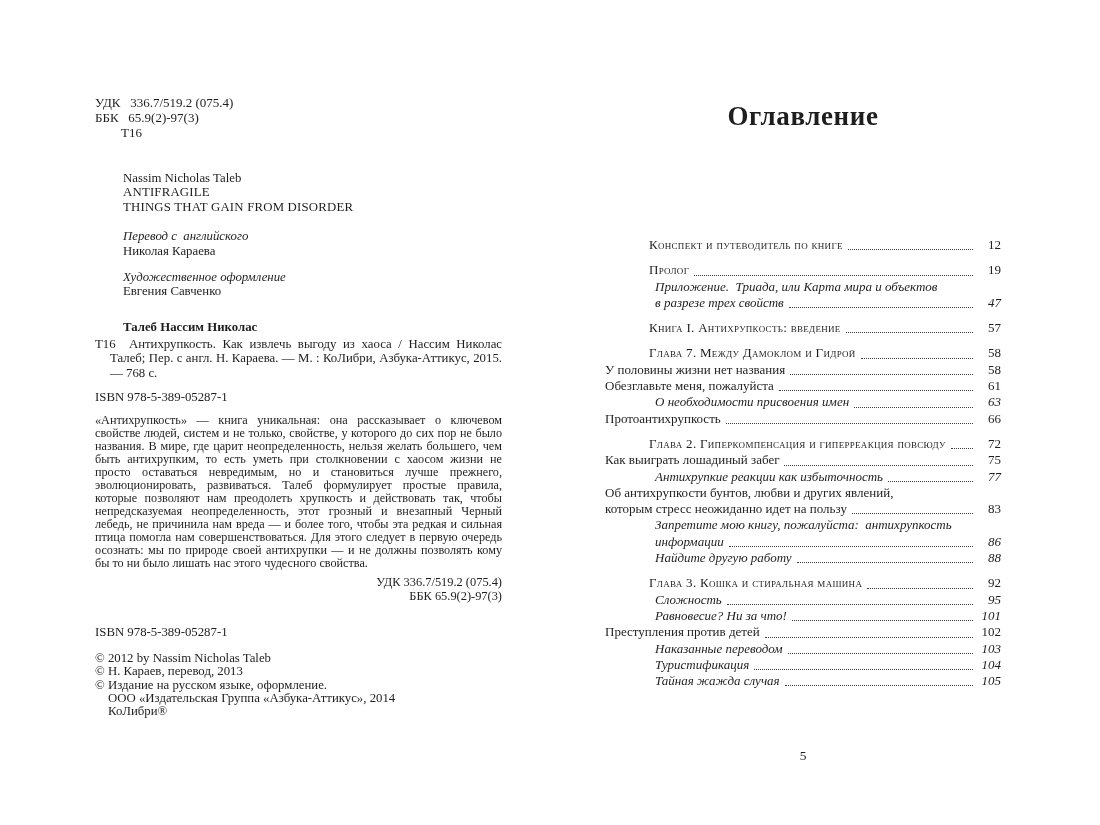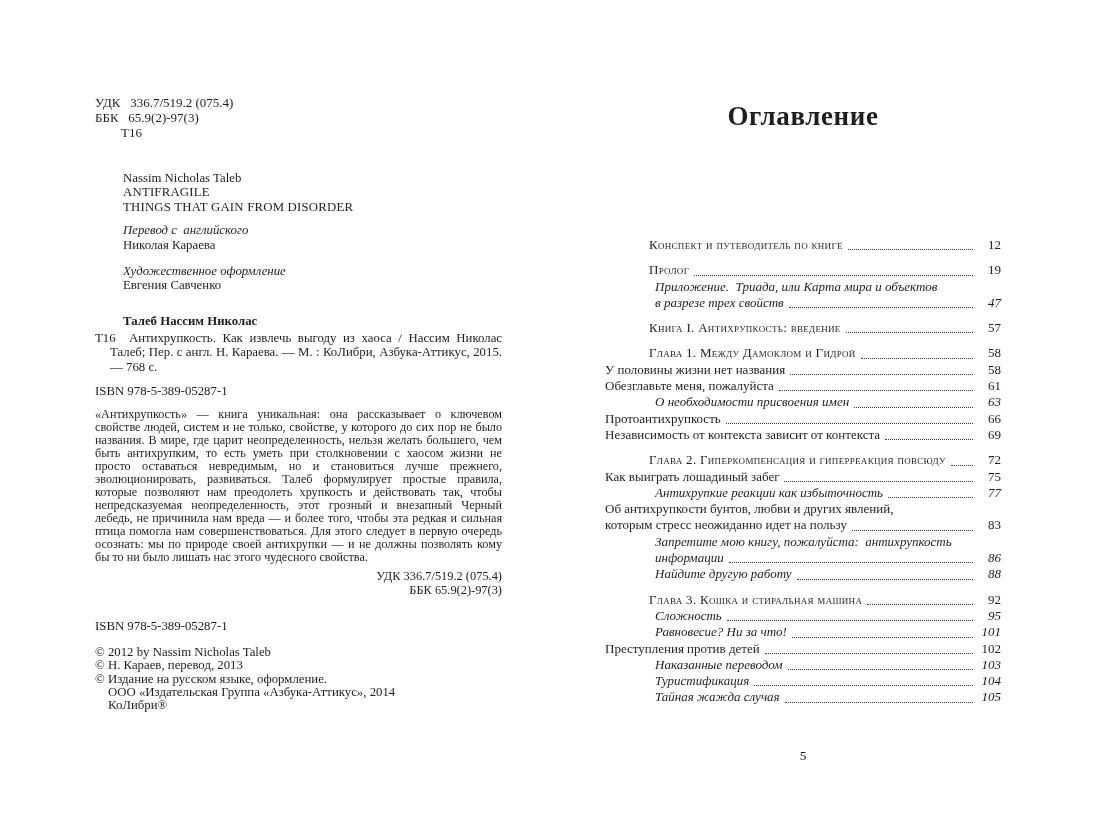--- a/index.html
+++ b/index.html
@@ -18,21 +18,21 @@
   
   .left-page {
     position: absolute; left: 95px; top: 95px; width: 407px;
     font-size: 12.8px; line-height: 15px;
   }
   .udk-top { font-size: 13px; line-height: 15.2px; }
   .indent-block { padding-left: 28px; }
   .author-block { margin-top: 30px; }
   .author-block .line { line-height: 14.6px; }
   .caps { letter-spacing: 0.2px; }
-  .trans-block { margin-top: 9px; }
+  .trans-block { margin-top: 15px; }
   .trans-block .line, .design-block .line { line-height: 14.6px; }
   .design-block { margin-top: 11px; }
   .catalog-author { margin-top: 21px; font-weight: bold; padding-left: 28px; }
   .catalog-entry { margin: 2px 0 0 0; padding-left: 15px; text-indent: -15px; text-align: justify; line-height: 14.6px; }
   .isbn1 { margin-top: 9px; }
   .annotation {
     margin: 9px 0 0 0;
     font-size: 12.2px; line-height: 13px;
     text-align: justify; hyphens: auto;
   }
@@ -138,21 +138,21 @@
         <span class="toc-label">в разрезе трех свойств</span>
         <span class="toc-dots"></span>
         <span class="toc-page">47</span>
       </div>
       <div class="toc-row smallcaps gap">
         <span class="toc-label">Книга I. Антихрупкость: введение</span>
         <span class="toc-dots"></span>
         <span class="toc-page">57</span>
       </div>
       <div class="toc-row smallcaps gap">
-        <span class="toc-label">Глава 1. Между Дамоклом и Гидрой</span>
+        <span class="toc-label">Глава 7. Между Дамоклом и Гидрой</span>
         <span class="toc-dots"></span>
         <span class="toc-page">58</span>
       </div>
       <div class="toc-row regular">
         <span class="toc-label">У половины жизни нет названия</span>
         <span class="toc-dots"></span>
         <span class="toc-page">58</span>
       </div>
       <div class="toc-row regular">
         <span class="toc-label">Обезглавьте меня, пожалуйста</span>
@@ -161,25 +161,20 @@
       </div>
       <div class="toc-row italic indent">
         <span class="toc-label">О необходимости присвоения имен</span>
         <span class="toc-dots"></span>
         <span class="toc-page">63</span>
       </div>
       <div class="toc-row regular">
         <span class="toc-label">Протоантихрупкость</span>
         <span class="toc-dots"></span>
         <span class="toc-page">66</span>
-      </div>
-      <div class="toc-row regular">
-        <span class="toc-label">Независимость от контекста зависит от контекста</span>
-        <span class="toc-dots"></span>
-        <span class="toc-page">69</span>
       </div>
       <div class="toc-row smallcaps gap">
         <span class="toc-label">Глава 2. Гиперкомпенсация и гиперреакция повсюду</span>
         <span class="toc-dots"></span>
         <span class="toc-page">72</span>
       </div>
       <div class="toc-row regular">
         <span class="toc-label">Как выиграть лошадиный забег</span>
         <span class="toc-dots"></span>
         <span class="toc-page">75</span>

